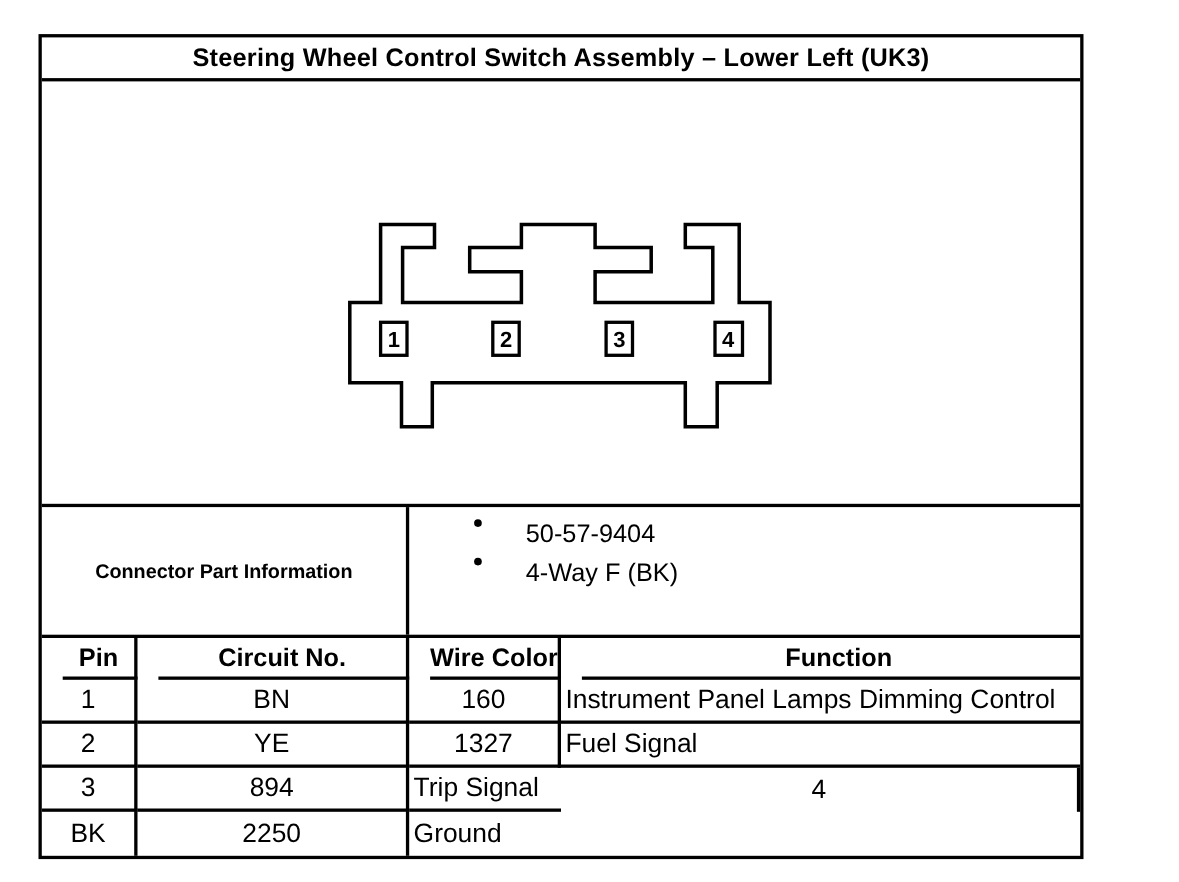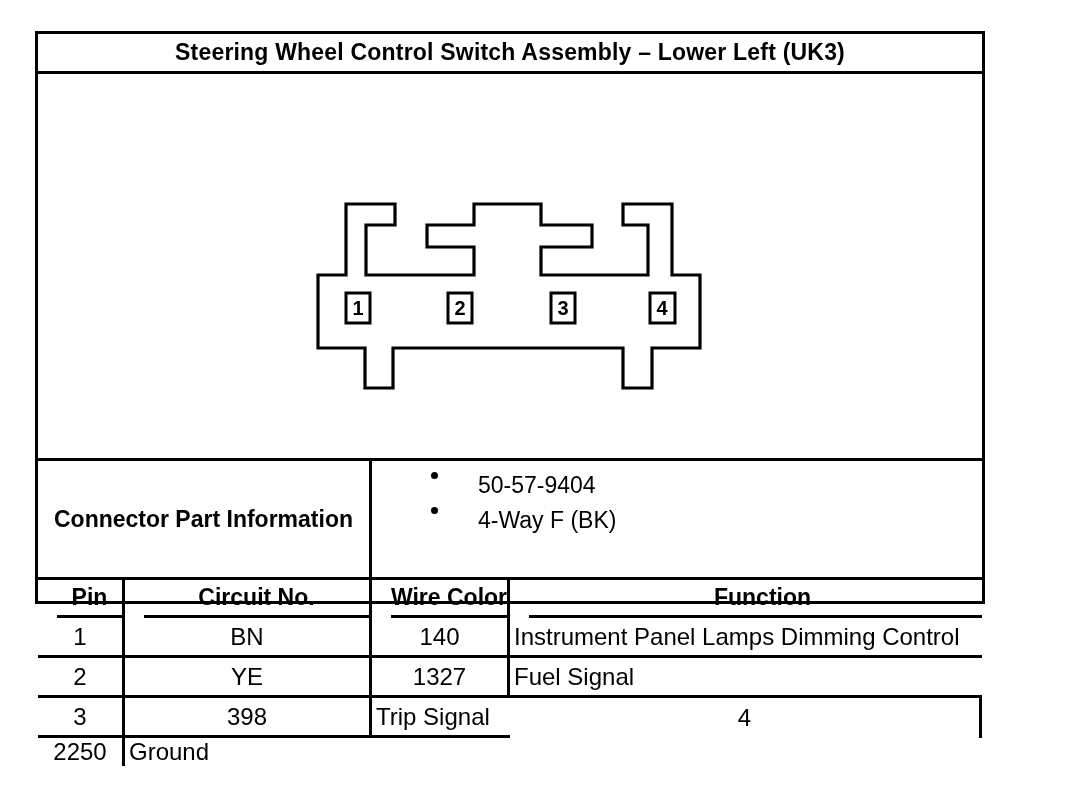--- a/index.html
+++ b/index.html
@@ -14,21 +14,21 @@
     background: #ffffff;
     color: #000000;
     font-family: "Liberation Sans", sans-serif;
     overflow: hidden;
   }
   .frame {
     position: absolute;
     left: 35px;
     top: 31px;
     width: 950px;
-    height: 573px;
+    height: 750px;
     border: 3px solid #000;
     box-sizing: border-box;
     display: flex;
     flex-direction: column;
   }
   .title-row {
     height: 40px;
     flex: none;
     border-bottom: 3px solid #000;
     box-sizing: border-box;
@@ -79,21 +79,21 @@
   .partinfo-label {
     width: 334px;
     flex: none;
     border-right: 3px solid #000;
     box-sizing: border-box;
     display: flex;
     align-items: center;
     justify-content: center;
     text-align: center;
     font-weight: bold;
-    font-size: 23px;
+    font-size: 18px;
   }
   .partinfo-bullets {
     flex: 1;
     box-sizing: border-box;
     padding: 11px 6px 0 59px;
   }
   .bullet-line {
     height: 35px;
     display: flex;
     align-items: flex-start;
@@ -184,31 +184,32 @@
     </div>
 
     <div class="pin-table">
       <div class="cell hdr">Pin</div>
       <div class="cell hdr">Circuit No.</div>
       <div class="cell hdr">Wire Color</div>
       <div class="cell hdr col-last">Function</div>
 
       <div class="cell">1</div>
       <div class="cell">BN</div>
-      <div class="cell">140</div>
+      <div class="cell">160</div>
       <div class="cell col-last fn-data">Instrument Panel Lamps Dimming Control</div>
 
       <div class="cell">2</div>
       <div class="cell">YE</div>
       <div class="cell">1327</div>
       <div class="cell col-last fn-data">Fuel Signal</div>
 
       <div class="cell">3</div>
-      <div class="cell">398</div>
+      <div class="cell">894</div>
       <div class="cell col-last fn-data">Trip Signal</div>
 
       <div class="cell row-last">4</div>
+      <div class="cell row-last">BK</div>
       <div class="cell row-last">2250</div>
       <div class="cell row-last col-last fn-data">Ground</div>
     </div>
 
   </div>
 </div>
 
 </body></html>

